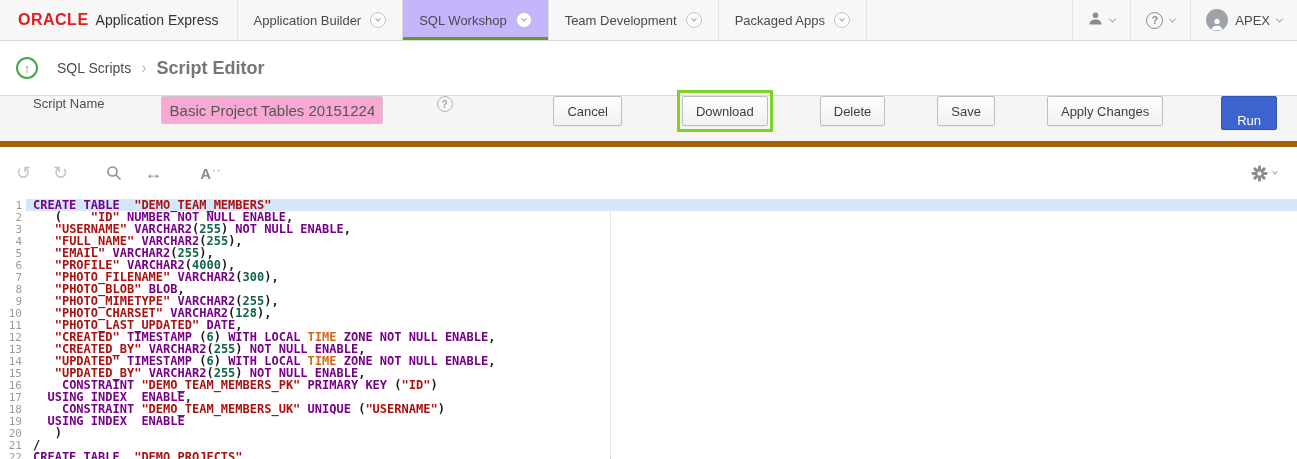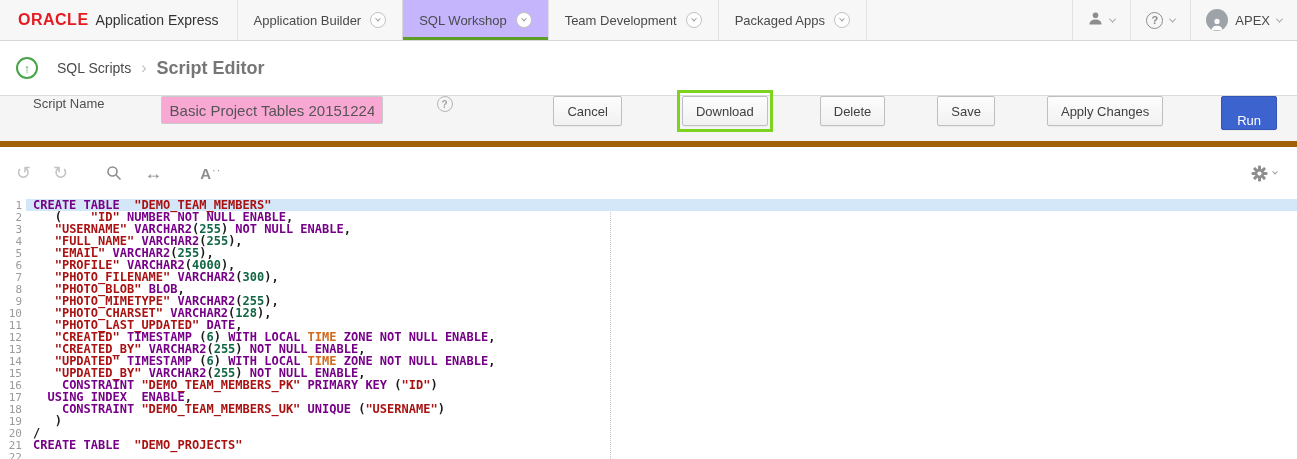--- a/index.html
+++ b/index.html
@@ -223,20 +223,21 @@
           <div class="code-line"><span class="tok-plain">   </span><span class="tok-str">"PHOTO_MIMETYPE"</span><span class="tok-plain"> </span><span class="tok-kw">VARCHAR2</span><span class="tok-plain">(</span><span class="tok-num">255</span><span class="tok-plain">),</span></div>
           <div class="code-line"><span class="tok-plain">   </span><span class="tok-str">"PHOTO_CHARSET"</span><span class="tok-plain"> </span><span class="tok-kw">VARCHAR2</span><span class="tok-plain">(</span><span class="tok-num">128</span><span class="tok-plain">),</span></div>
           <div class="code-line"><span class="tok-plain">   </span><span class="tok-str">"PHOTO_LAST_UPDATED"</span><span class="tok-plain"> </span><span class="tok-kw">DATE</span><span class="tok-plain">,</span></div>
           <div class="code-line"><span class="tok-plain">   </span><span class="tok-str">"CREATED"</span><span class="tok-plain"> </span><span class="tok-kw">TIMESTAMP</span><span class="tok-plain"> (</span><span class="tok-num">6</span><span class="tok-plain">) </span><span class="tok-kw">WITH LOCAL</span><span class="tok-plain"> </span><span class="tok-time">TIME</span><span class="tok-plain"> </span><span class="tok-kw">ZONE NOT NULL ENABLE</span><span class="tok-plain">,</span></div>
           <div class="code-line"><span class="tok-plain">   </span><span class="tok-str">"CREATED_BY"</span><span class="tok-plain"> </span><span class="tok-kw">VARCHAR2</span><span class="tok-plain">(</span><span class="tok-num">255</span><span class="tok-plain">) </span><span class="tok-kw">NOT NULL ENABLE</span><span class="tok-plain">,</span></div>
           <div class="code-line"><span class="tok-plain">   </span><span class="tok-str">"UPDATED"</span><span class="tok-plain"> </span><span class="tok-kw">TIMESTAMP</span><span class="tok-plain"> (</span><span class="tok-num">6</span><span class="tok-plain">) </span><span class="tok-kw">WITH LOCAL</span><span class="tok-plain"> </span><span class="tok-time">TIME</span><span class="tok-plain"> </span><span class="tok-kw">ZONE NOT NULL ENABLE</span><span class="tok-plain">,</span></div>
           <div class="code-line"><span class="tok-plain">   </span><span class="tok-str">"UPDATED_BY"</span><span class="tok-plain"> </span><span class="tok-kw">VARCHAR2</span><span class="tok-plain">(</span><span class="tok-num">255</span><span class="tok-plain">) </span><span class="tok-kw">NOT NULL ENABLE</span><span class="tok-plain">,</span></div>
           <div class="code-line"><span class="tok-plain">    </span><span class="tok-kw">CONSTRAINT</span><span class="tok-plain"> </span><span class="tok-str">"DEMO_TEAM_MEMBERS_PK"</span><span class="tok-plain"> </span><span class="tok-kw">PRIMARY KEY</span><span class="tok-plain"> (</span><span class="tok-str">"ID"</span><span class="tok-plain">)</span></div>
           <div class="code-line"><span class="tok-plain">  </span><span class="tok-kw">USING INDEX</span><span class="tok-plain">  </span><span class="tok-kw">ENABLE</span><span class="tok-plain">,</span></div>
           <div class="code-line"><span class="tok-plain">    </span><span class="tok-kw">CONSTRAINT</span><span class="tok-plain"> </span><span class="tok-str">"DEMO_TEAM_MEMBERS_UK"</span><span class="tok-plain"> </span><span class="tok-kw">UNIQUE</span><span class="tok-plain"> (</span><span class="tok-str">"USERNAME"</span><span class="tok-plain">)</span></div>
+          <div class="code-line"><span class="tok-plain">  </span><span class="tok-kw">USING INDEX</span><span class="tok-plain">  </span><span class="tok-kw">ENABLE</span></div>
           <div class="code-line"><span class="tok-plain">   )</span></div>
           <div class="code-line"><span class="tok-plain">/</span></div>
           <div class="code-line"><span class="tok-kw">CREATE TABLE</span><span class="tok-plain">  </span><span class="tok-str">"DEMO_PROJECTS"</span></div>
         </div>
     </div>
   </div>
 
 </div>
 
 </body></html>

